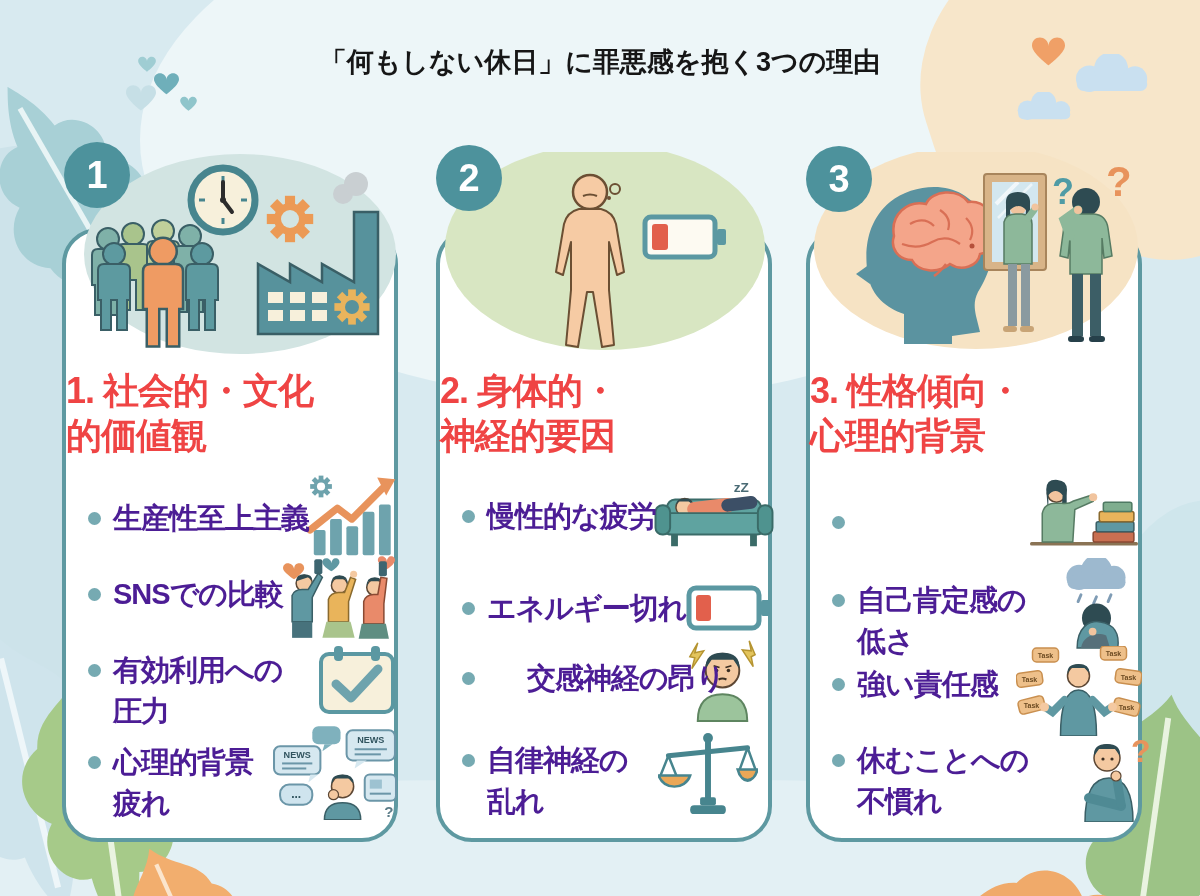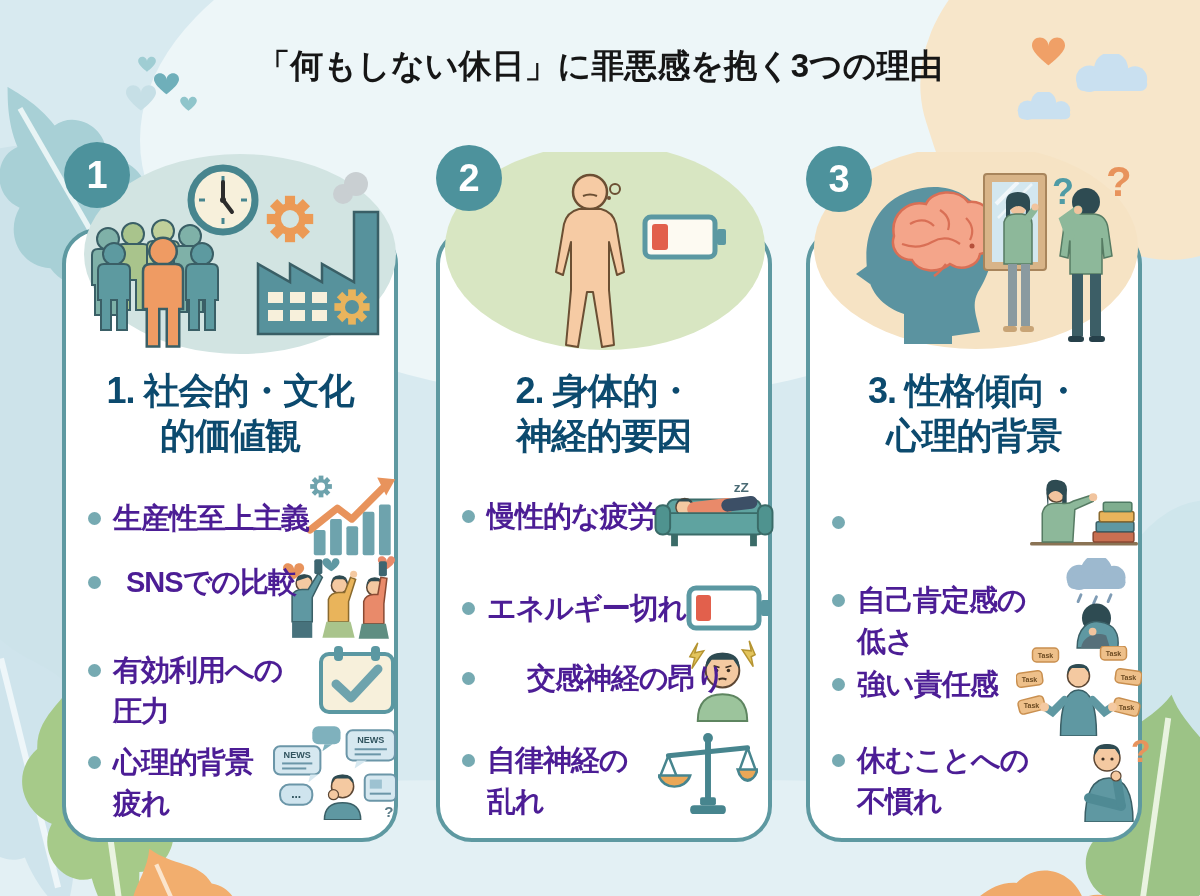--- a/index.html
+++ b/index.html
@@ -1,29 +1,29 @@
 <!DOCTYPE html>
 <html><head>
 <meta charset="utf-8">
 <style>
   html,body { margin:0; padding:0; background:#fff; }
   .stage { position:relative; width:1200px; height:896px; background:#d8eaf0; overflow:hidden;
            font-family:"Liberation Sans","DejaVu Sans",sans-serif; }
   .bgshape { position:absolute; border-radius:50%; }
   .leaf, .heart, .cloud, .sparkle { position:absolute; }
   .title { position:absolute; top:44px; left:0; width:100%; margin:0; text-align:center;
-           font-size:33px; font-weight:800; color:#161616; z-index:6; letter-spacing:0px; }
+           font-size:27px; font-weight:800; color:#161616; z-index:6; letter-spacing:0px; }
   .badge { position:absolute; width:66px; height:66px; border-radius:50%; background:#4d929c;
            color:#ffffff; font-size:38px; font-weight:800; display:flex; align-items:center;
            justify-content:center; z-index:7; }
   .card { position:absolute; top:228px; width:336px; height:614px; background:#ffffff;
           border:4px solid #5e99a1; border-radius:36px; box-sizing:border-box; z-index:5; }
   .illus { position:absolute; top:-80px; left:-4px; width:336px; height:222px; z-index:2; }
-  .card h2 { position:absolute; top:136px; left:0; width:100%; margin:0; text-align:center;
-             font-size:36px; line-height:45px; font-weight:800; color:#0c4a6e;
+  .card h2 { position:absolute; top:136px; left:0; width:100%; margin:0; 
+             font-size:36px; line-height:45px; font-weight:800; color:#ef4444;
              letter-spacing:-1px; z-index:3; }
   .card h2 span { display:block; white-space:nowrap; }
   .row { position:absolute; left:22px; display:flex; align-items:flex-start; z-index:4; }
   .dot { width:13px; height:13px; border-radius:50%; background:#76aab2; margin-top:14px; flex:none; }
   .txt { margin-left:12px; font-size:29px; font-weight:800; line-height:41px; color:#4c1d95;
          letter-spacing:-1px; }
   .txt span { display:block; white-space:nowrap; }
   .ic { position:absolute; z-index:3; }
 </style>
 </head>
@@ -173,21 +173,21 @@
         <rect x="10" y="64" width="13" height="28" rx="2"></rect>
           <rect x="28" y="52" width="13" height="40" rx="2"></rect>
         <rect x="46" y="60" width="13" height="32" rx="2"></rect>
           <rect x="64" y="44" width="13" height="48" rx="2"></rect>
         <rect x="82" y="36" width="13" height="56" rx="2"></rect>
       </g>
       <path d="M6,64 L36,40 L52,52 L86,18" stroke="#e8935c" stroke-width="8" fill="none" stroke-linecap="round" stroke-linejoin="round"></path>
       <polygon points="80,6 100,8 90,26" fill="#e8935c"></polygon>
     </svg>
 
-    <div class="row" style="top:330px;gap:13px;">
+    <div class="row" style="top:342px;">
       <span class="dot"></span>
       <div class="txt">
           <span>SNSでの比較</span>
           <span></span>
         </div>
     </div>
     <svg class="ic" style="left:216px;top:322px;width:116px;height:88px;" viewBox="0 0 115 85">
       <path d="M12,14 C12,10 8,8 6,8 C3,8 1,10 1,13 C1,17 12,24 12,24 C12,24 22,17 22,13 C22,10 20,8 17,8 C14,8 12,10 12,14 Z" fill="#e8935c"></path>
       <path d="M49,8 C49,5 46,3 44,3 C41,3 40,5 40,7 C40,11 49,16 49,16 C49,16 57,11 57,7 C57,5 56,3 53,3 C51,3 49,5 49,8 Z" fill="#5f98a2"></path>
       <path d="M104,6 C104,3 101,1 99,1 C96,1 95,3 95,5 C95,9 104,14 104,14 C104,14 112,9 112,5 C112,3 111,1 108,1 C106,1 104,3 104,6 Z" fill="#e98a6a"></path>

